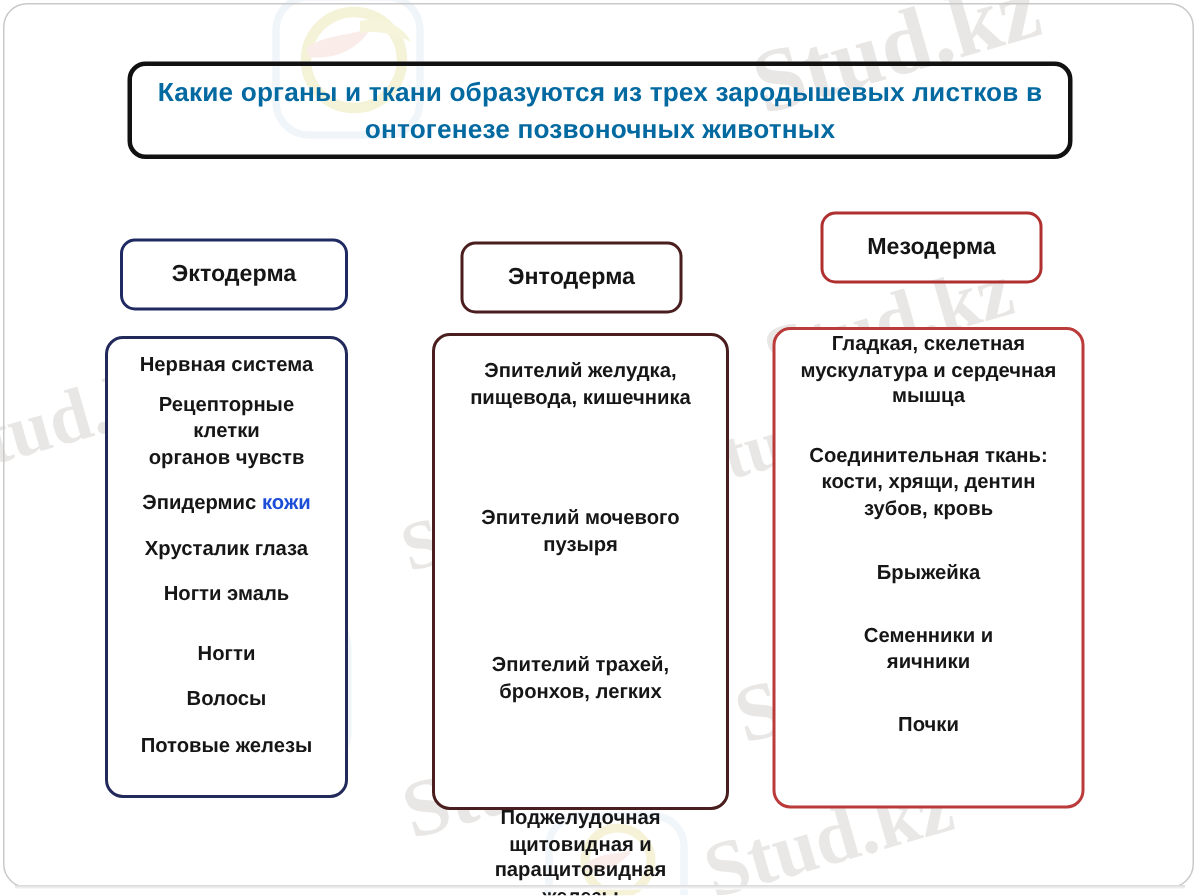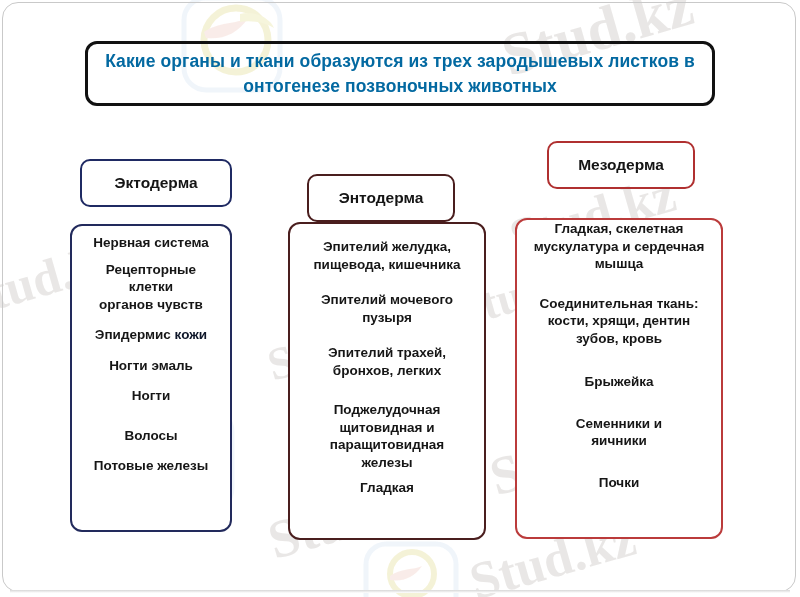--- a/index.html
+++ b/index.html
@@ -102,21 +102,21 @@
     font-weight: bold;
     color: #151515;
     white-space: nowrap;
   }
 
   #pill-ecto {
     left: 80px;  top: 159px; width: 152px;
     border: 2px solid #1f2a63;
   }
   #pill-ento {
-    left: 307px; top: 174px; width: 148px;
+    left: 307px; top: 161px; width: 148px;
     border: 2px solid #4a1e1e;
   }
   #pill-meso {
     left: 547px; top: 141px; width: 148px;
     border: 2px solid #b03030;
   }
 
   
   .col-box {
     position: absolute;
@@ -130,20 +130,21 @@
   }
   #col-ecto {
     left: 70px;  top: 224px;  width: 162px; height: 308px;
     border: 2px solid #222a5c;
     padding-top: 8px;
   }
   #col-ento {
     left: 288px; top: 222px;  width: 198px; height: 318px;
     border: 2px solid #4a1e1e;
     padding-top: 14px;
+    gap: 45px;
   }
   #col-meso { 
     left: 515px; top: 218px;  width: 208px; height: 321px;
     border: 2px solid #bb3b3b;
     padding-top: 0;
   }
 
   .entry {
     font-size: 13.5px;
     font-weight: bold;
@@ -164,21 +165,21 @@
   #col-ento .entry:nth-child(3) { margin-bottom: 22px; }
   #col-ento .entry:nth-child(4) { margin-bottom: 8px; }
 
   #col-meso .entry { margin-bottom: 32px; }
   #col-meso .entry:nth-child(1) { margin-bottom: 22px; }
   #col-meso .entry:nth-child(2) { margin-bottom: 26px; }
   #col-meso .entry:nth-child(3) { margin-bottom: 24px; }
   #col-meso .entry:nth-child(4) { margin-bottom: 24px; }
 
   
-  .faded { color: #0f172a; }
+  .faded { color: #1d4ed8; }
 </style>
 </head>
 <body>
 
 <div id="slide">
 
   <svg class="wm-logo" style="left:178px; top:-12px; width:120px; height:110px;" viewBox="0 0 120 110">
     <rect x="6" y="10" width="96" height="92" rx="22" fill="none" stroke="#dfeaf6" stroke-width="5"></rect>
     <circle cx="58" cy="52" r="32" fill="none" stroke="#e8e3a8" stroke-width="7"></circle>
     <path d="M26 44 C40 34, 58 36, 70 30 C60 46, 44 52, 28 50 Z" fill="#f3d7cf"></path>
@@ -218,20 +219,21 @@
   <div class="pill" id="pill-meso">
     <span class="pill-text">Мезодерма</span>
   </div>
 
   <div class="col-box" id="col-ecto">
     <div class="entry">Нервная система</div>
     <div class="entry">Рецепторные
 клетки
 органов чувств</div>
     <div class="entry">Эпидермис <span class="faded">кожи</span></div>
+    <div class="entry">Хрусталик глаза</div>
     <div class="entry">Ногти эмаль</div>
     <div class="entry">Ногти</div>
     <div class="entry">Волосы</div>
     <div class="entry">Потовые железы</div>
   </div>
 
   <div class="col-box" id="col-ento">
     <div class="entry">Эпителий желудка,
 пищевода, кишечника</div>
     <div class="entry">Эпителий мочевого

